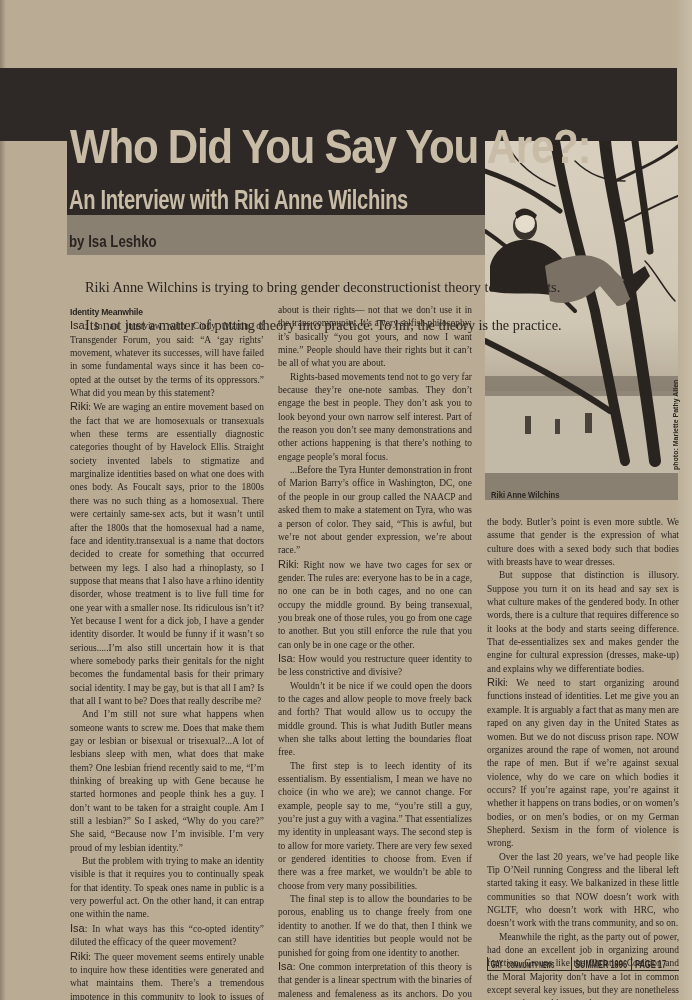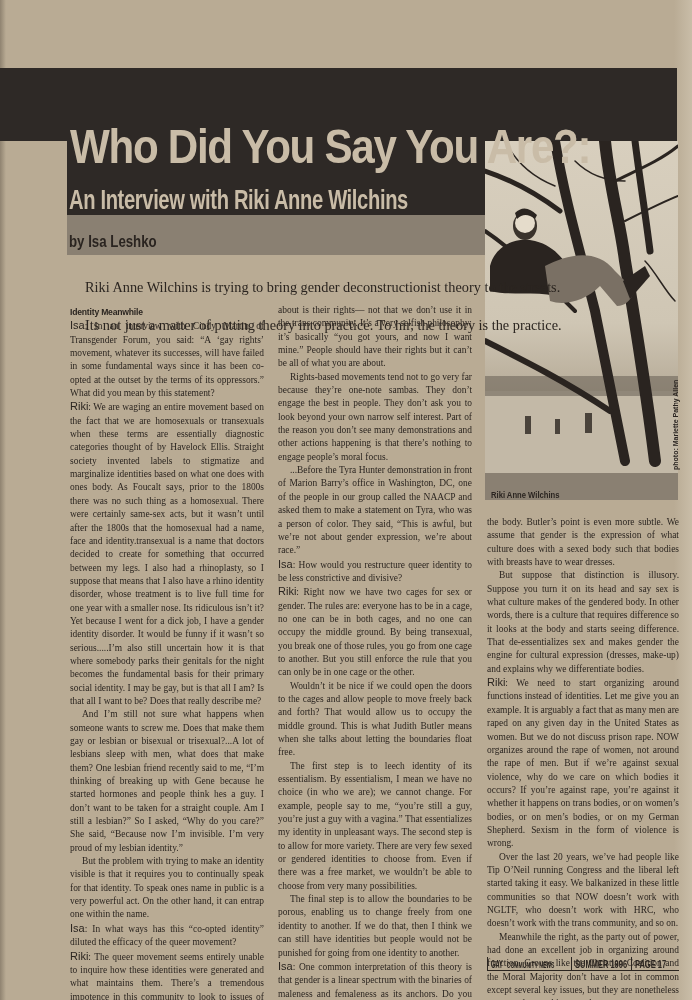--- a/index.html
+++ b/index.html
@@ -167,22 +167,22 @@
     <p class="ind">But the problem with trying to make an identity visible is that it requires you to continually speak for that identity. To speak ones name in public is a very powerful act. On the other hand, it can entrap one within the name.</p>
     <p><span class="sp">Isa</span><span>: In what ways has this “co-opted identity” diluted the efficacy of the queer movement?</span></p>
     <p><span class="sp">Riki</span><span>: The queer movement seems entirely unable to inquire how these identities were generated and what maintains them. There’s a tremendous impotence in this community to look to issues of its own existence. This is because the gay community by and large is brain dead, as is the trans community, I’m crushed to say. The only kind of theory coming out of either community is now coming at such a high level of academic abstraction that it can only be followed by people in philosophy departments.</span></p>
 
   </div>
 
   <div class="col col2">
     <p>about is their rights— not that we don’t use it in the trans community. It’s a very selfish philosophy; it’s basically “you got yours, and now I want mine.” People should have their rights but it can’t be all of what you are about.</p>
     <p class="ind">Rights-based movements tend not to go very far because they’re one-note sambas. They don’t engage the best in people. They don’t ask you to look beyond your own narrow self interest. Part of the reason you don’t see many demonstrations and other actions happening is that there’s nothing to engage people’s moral focus.</p>
     <p class="ind">...Before the Tyra Hunter demonstration in front of Marion Barry’s office in Washington, DC, one of the people in our group called the NAACP and asked them to make a statement on Tyra, who was a person of color. They said, “This is awful, but we’re not about gender expression, we’re about race.”</p>
+    <p><span class="sp">Riki</span><span>: Right now we have two cages for sex or gender. The rules are: everyone has to be in a cage, no one can be in both cages, and no one can occupy the middle ground. By being transexual, you break one of those rules, you go from one cage to another. But you still enforce the rule that you can only be in one cage or the other.</span></p>
     <p><span class="sp">Isa</span><span>: How would you restructure queer identity to be less constrictive and divisive?</span></p>
-    <p><span class="sp">Riki</span><span>: Right now we have two cages for sex or gender. The rules are: everyone has to be in a cage, no one can be in both cages, and no one can occupy the middle ground. By being transexual, you break one of those rules, you go from one cage to another. But you still enforce the rule that you can only be in one cage or the other.</span></p>
     <p class="ind">Wouldn’t it be nice if we could open the doors to the cages and allow people to move freely back and forth? That would allow us to occupy the middle ground. This is what Judith Butler means when she talks about letting the boundaries float free.</p>
     <p class="ind">The first step is to leech identity of its essentialism. By essentialism, I mean we have no choice (in who we are); we cannot change. For example, people say to me, “you’re still a guy, you’re just a guy with a vagina.” That essentializes my identity in unpleasant ways. The second step is to allow for more variety. There are very few sexed or gendered identities to choose from. Even if there was a free market, we wouldn’t be able to choose from very many possibilities.</p>
     <p class="ind">The final step is to allow the boundaries to be porous, enabling us to change freely from one identity to another. If we do that, then I think we can still have identities but people would not be punished for going from one identity to another.</p>
     <p><span class="sp">Isa</span><span>: One common interpretation of this theory is that gender is a linear spectrum with the binaries of maleness and femaleness as its anchors. Do you agree with this assertion?</span></p>
 
   </div>
 
   <div class="col col3">
     <p>the body. Butler’s point is even more subtle. We assume that gender is the expression of what culture does with a sexed body such that bodies with breasts have to wear dresses.</p>
     <p class="ind">But suppose that distinction is illusory. Suppose you turn it on its head and say sex is what culture makes of the gendered body. In other words, there is a culture that requires difference so it looks at the body and starts seeing difference. That de-essentializes sex and makes gender the engine for cultural expression (dresses, make-up) and explains why we differentiate bodies.</p>

